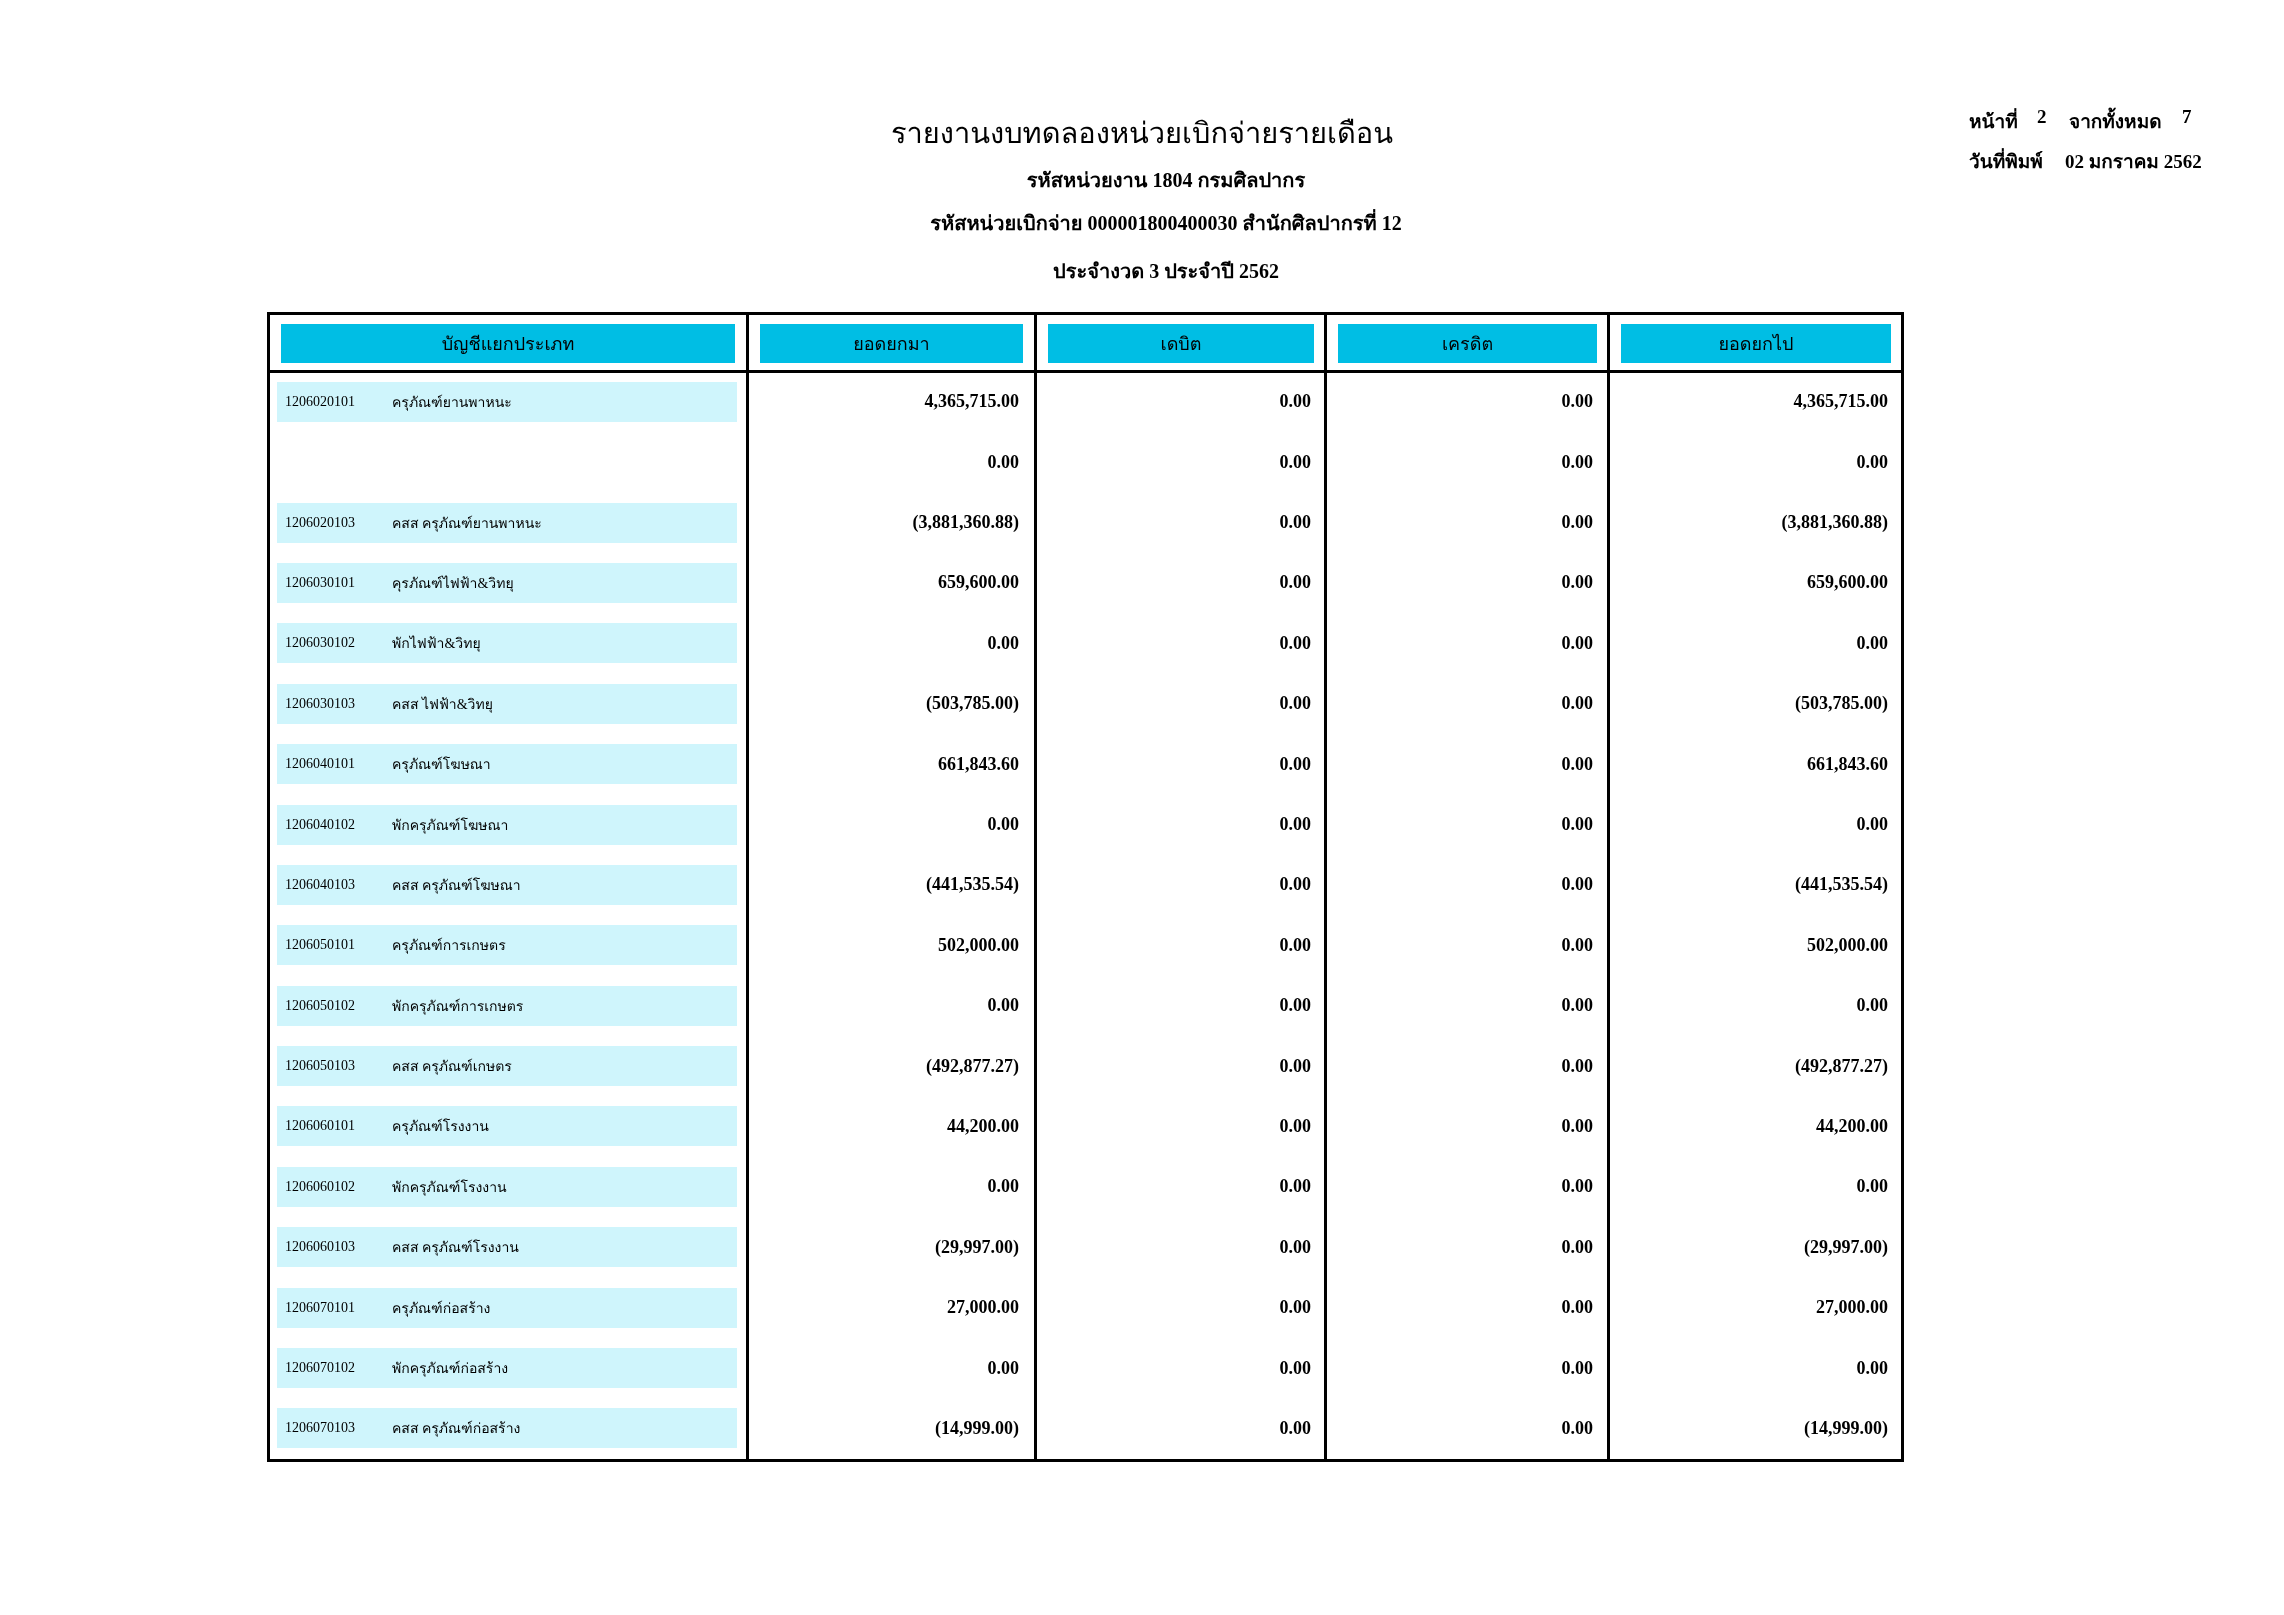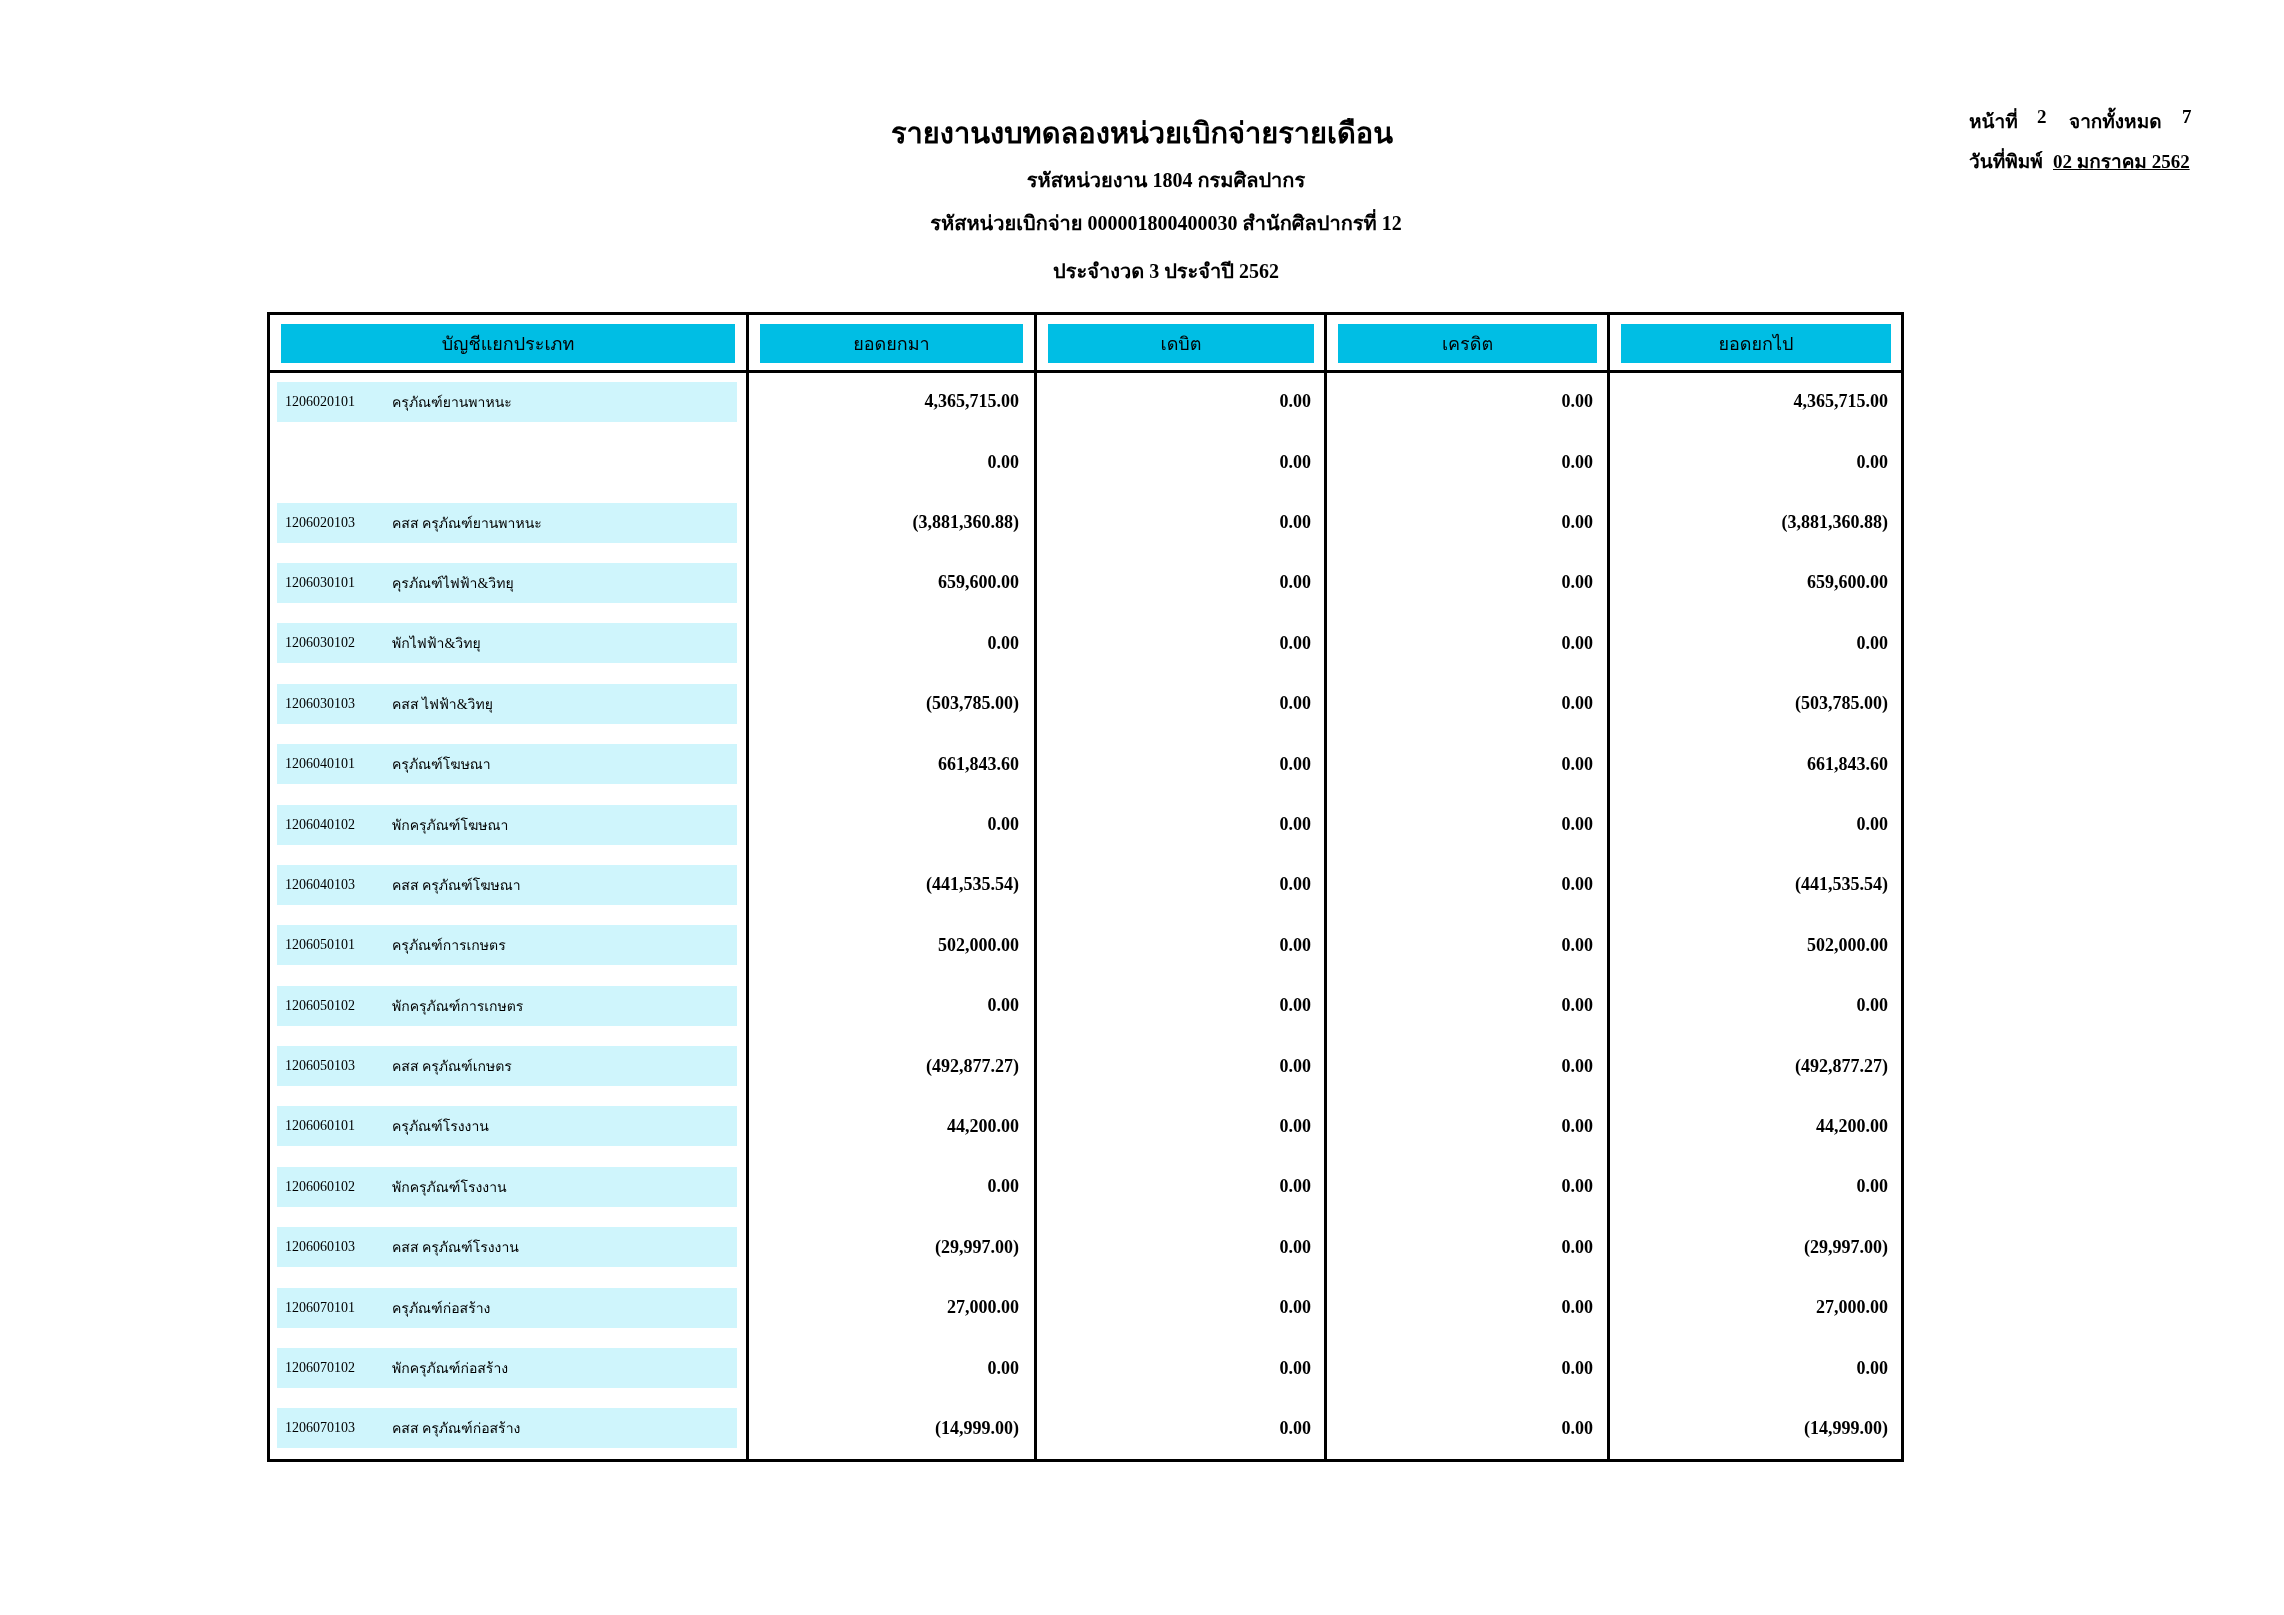--- a/index.html
+++ b/index.html
@@ -7,33 +7,33 @@
     --band-bg:#CFF5FC;
     --line:#000000;
   }
   html,body{margin:0;padding:0;background:#ffffff;}
   .page{
     position:relative;width:2284px;height:1616px;background:#ffffff;color:#000;
     font-family:"Liberation Serif","DejaVu Serif",serif;overflow:hidden;
   }
   
   .report-title{position:absolute;top:110px;left:0;width:100%;text-align:center;
-    font-size:29px;font-weight:bold;}
+    font-size:29px;font-weight:normal;}
   .subtitle{position:absolute;left:0;width:100%;text-align:center;font-size:20px;font-weight:bold;padding-left:24px;}
   .sub1{top:164px;} .sub2{top:207px;} .sub3{top:255px;}
   
   .page-info{position:absolute;left:1969px;top:106px;font-size:19px;font-weight:bold;}
   .pi-line{position:relative;height:40px;width:313px;}
   .pi-line span{position:absolute;top:0;white-space:nowrap;}
   .pi-page-label{left:0;}
   .pi-page-num{left:68px;}
   .pi-total-label{left:100px;}
   .pi-total-num{left:213px;}
   .pi-date-label{left:0;}
-  .pi-date-value{left:84px;text-decoration:underline;}
+  .pi-date-value{left:96px;}
   
   .table{position:absolute;left:267px;top:312px;width:1637px;height:1150px;
     border:3.3px solid var(--line);box-sizing:border-box;background:#fff;}
   .vline{position:absolute;top:0;bottom:0;width:2.6px;background:var(--line);}
   .v1{left:476px;} .v2{left:764px;} .v3{left:1054px;} .v4{left:1337px;}
   .hsep{position:absolute;left:0;right:0;top:55px;height:2.6px;background:var(--line);}
   .hbox{position:absolute;top:8.5px;height:39px;background:var(--header-bg);
     display:flex;align-items:center;justify-content:center;font-size:18px;}
   .h1{left:11px;width:454px;}
   .h2{left:490px;width:263px;}

